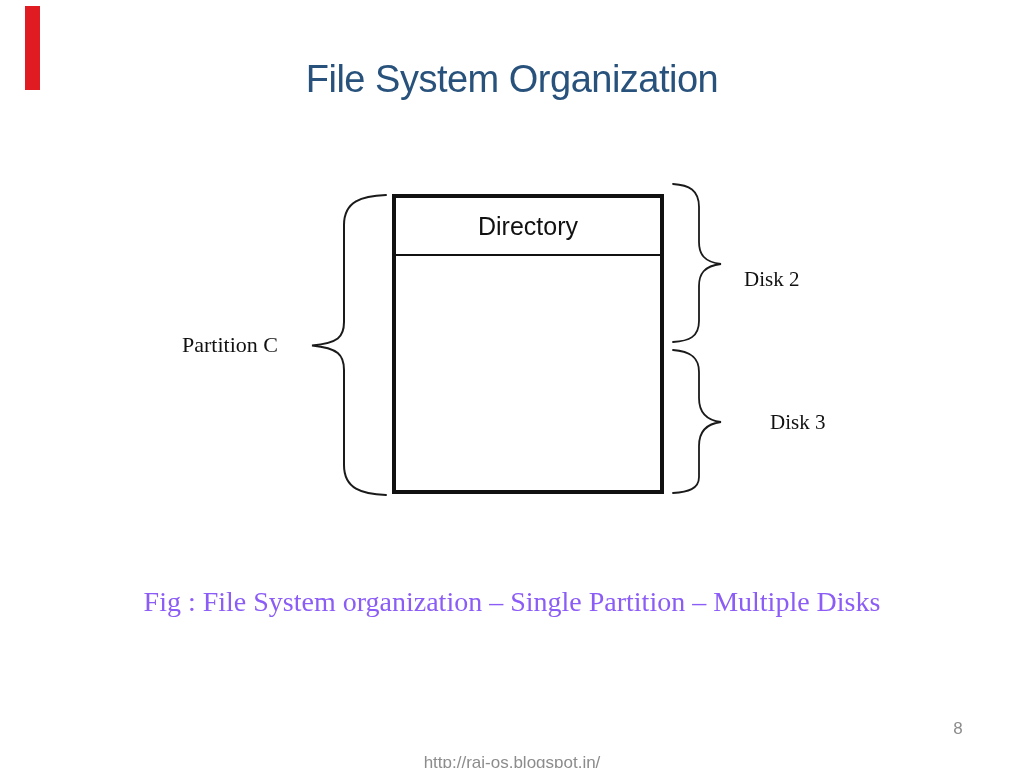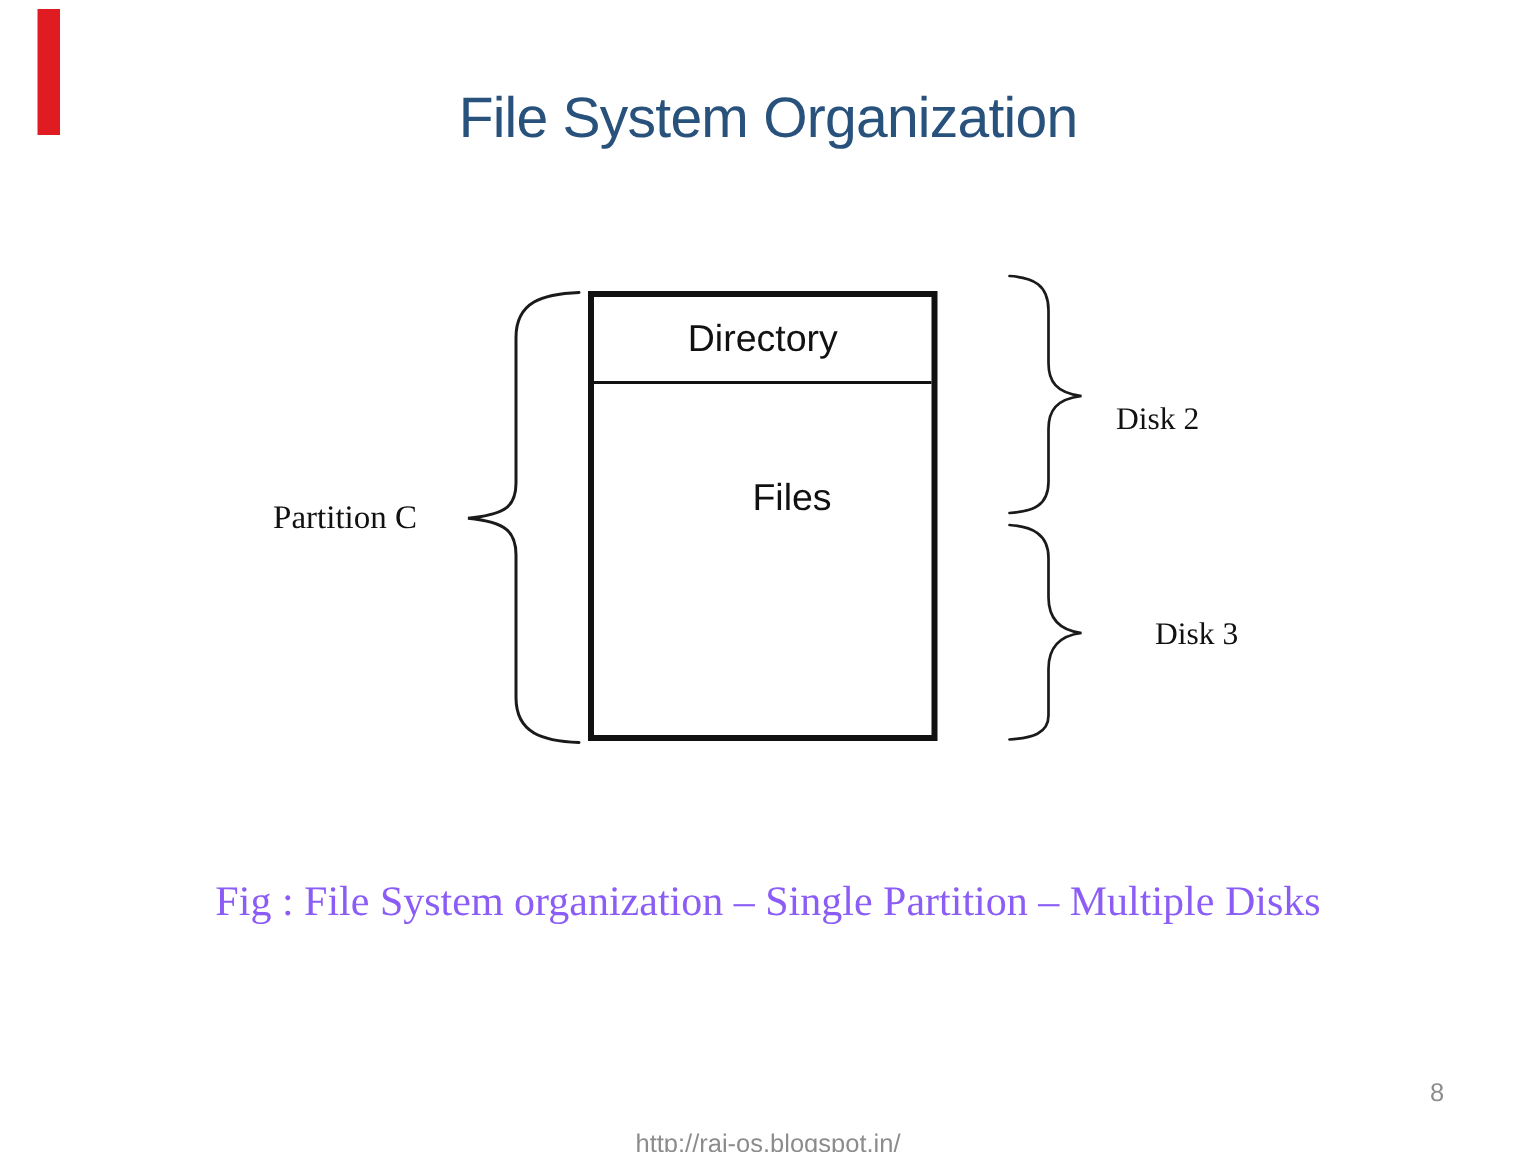--- a/index.html
+++ b/index.html
@@ -28,21 +28,21 @@
     font-family: "Liberation Sans", sans-serif;
   }
   .diagram-svg {
     position: absolute;
     left: 0; top: 0;
     width: 1024px; height: 768px;
   }
   .partition-box {
     position: absolute;
     left: 392px; top: 194px;
-    width: 233px; height: 300px;
+    width: 272px; height: 300px;
     border: 4px solid #111111;
     box-sizing: border-box;
     background: #ffffff;
   }
   .box-header {
     height: 56px;
     border-bottom: 2px solid #111111;
     display: flex;
     align-items: center;
     justify-content: center;
@@ -127,21 +127,20 @@
              C 704 424, 699 434, 699 446
              L 699 477 C 699 489, 688 492, 673 493" fill="none" stroke="#1a1a1a" stroke-width="1.8" stroke-linecap="round"></path>
   </svg>
 
   <div class="partition-box">
     <div class="box-header">
       <span class="box-header-label">Directory</span>
     </div>
   </div>
 
-  <div class="files-label">Files</div>
 
   <div class="serif-label partition-label">Partition C</div>
 
   <div class="serif-label disk2-label">Disk 2</div>
 
   <div class="serif-label disk3-label">Disk 3</div>
 
   <div class="caption">Fig : File System organization – Single Partition – Multiple Disks</div>
 
   <div class="footer-url" style="color: rgb(140, 140, 140);">http://raj-os.blogspot.in/</div>

